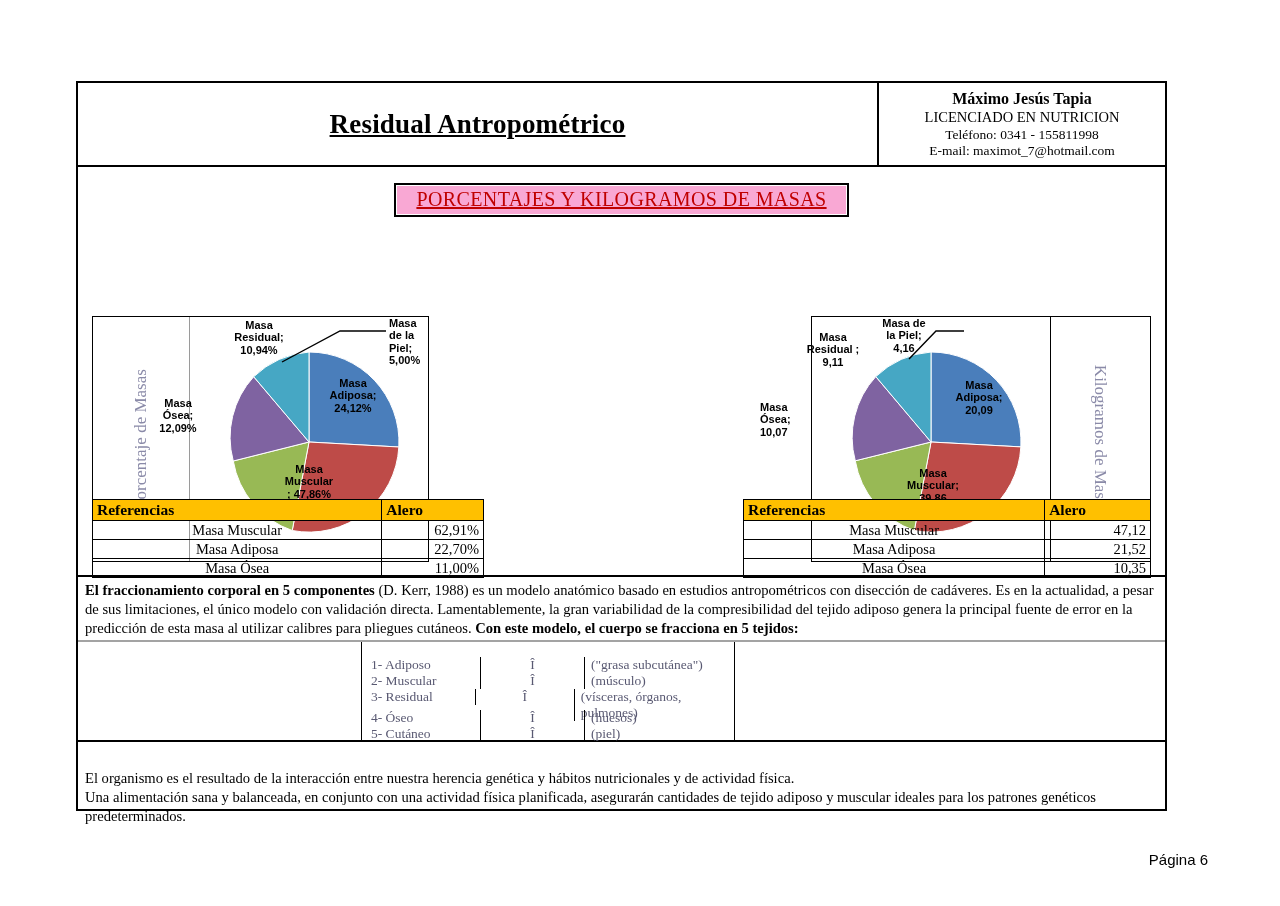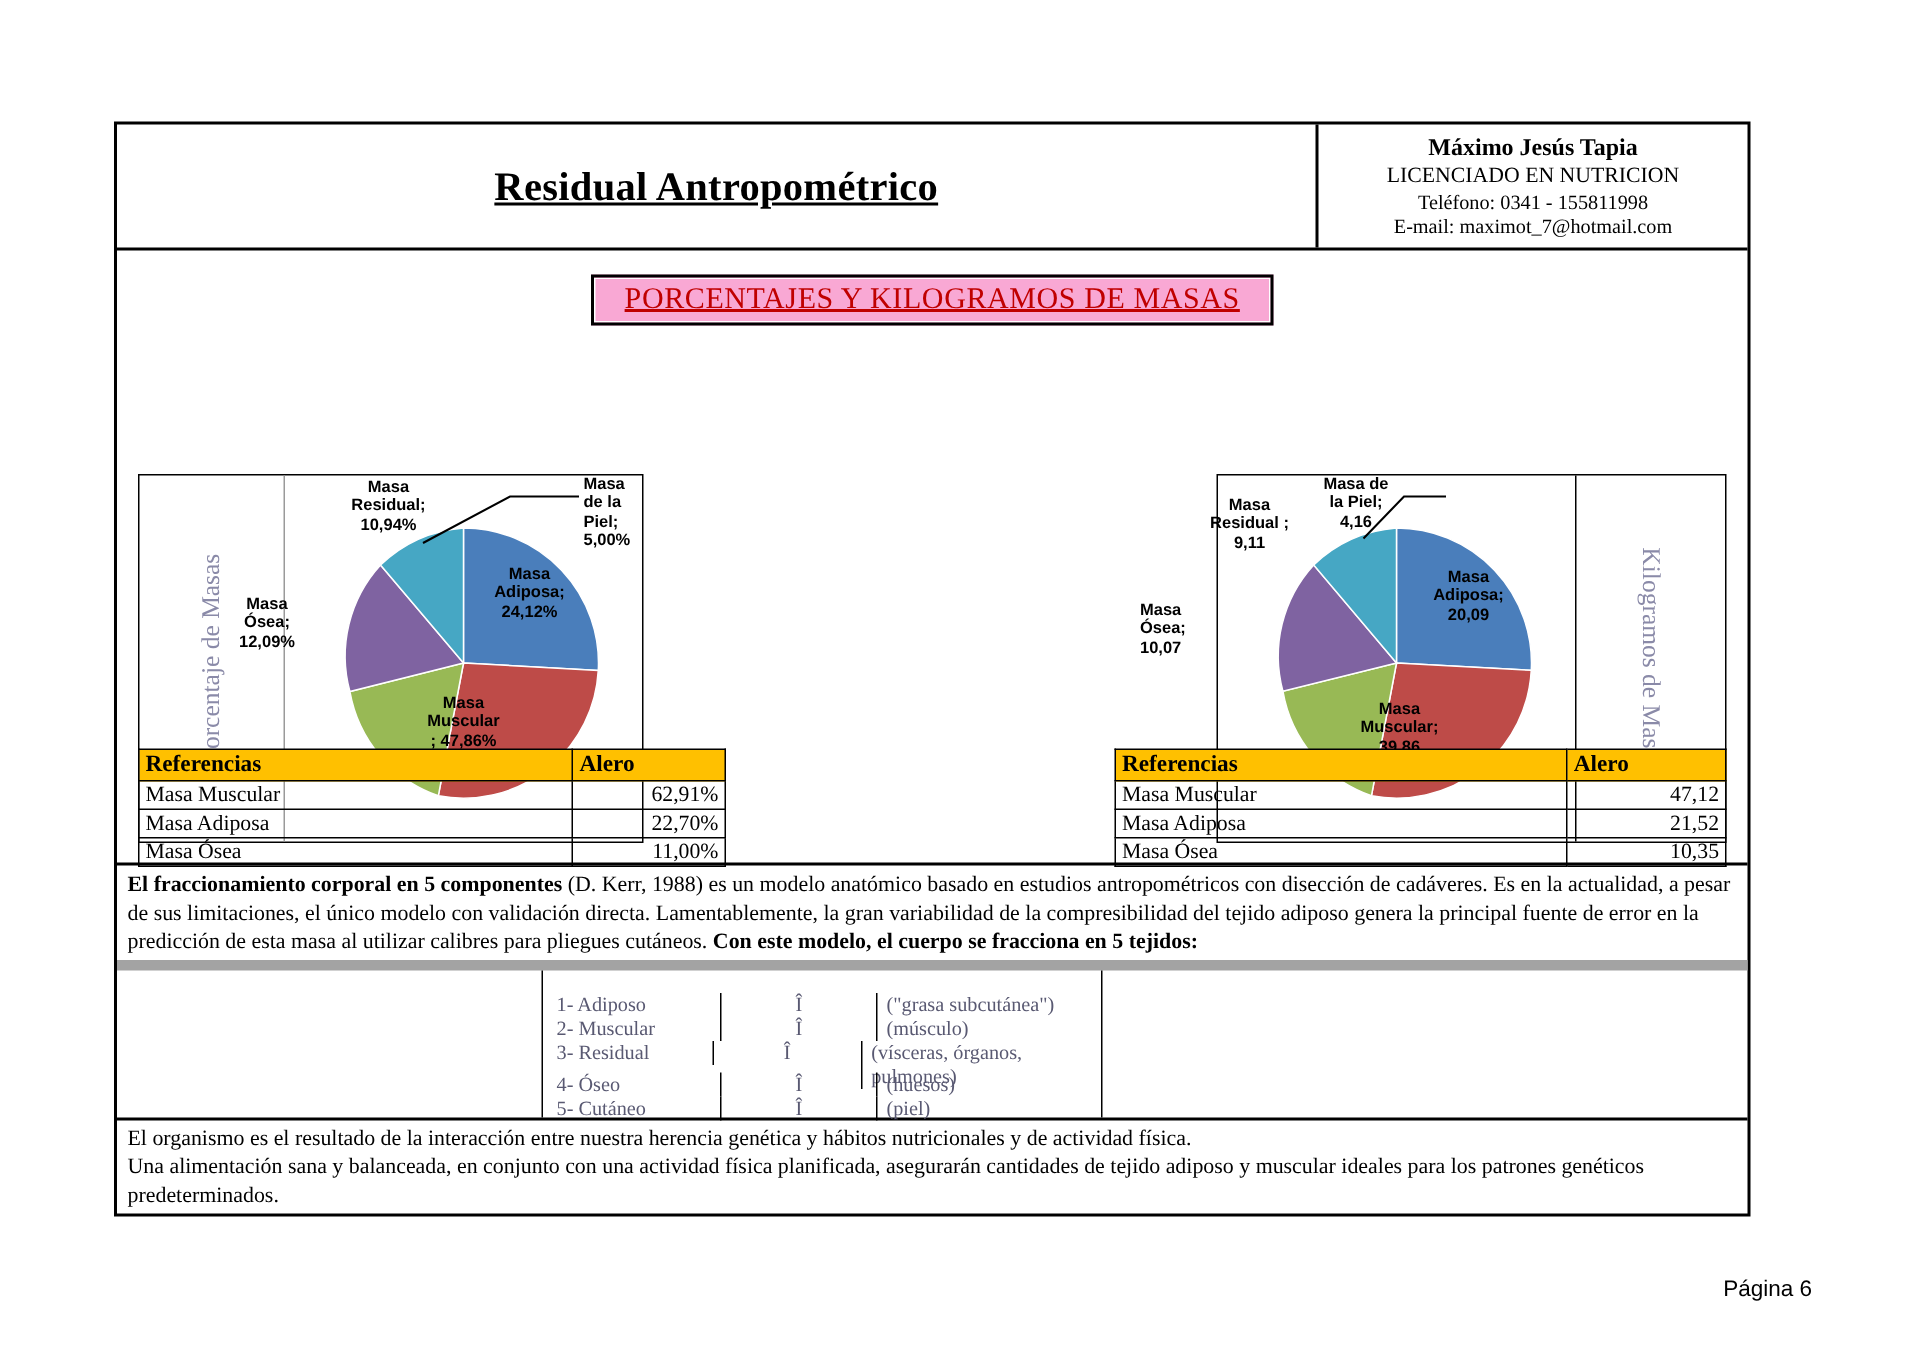--- a/index.html
+++ b/index.html
@@ -153,28 +153,28 @@
     height: 19px;
     padding: 0 4px;
   }
   table.ref th {
     background: #ffc000;
     font-weight: bold;
     text-align: left;
     font-size: 15.5px;
     height: 21px;
   }
-  table.ref td.name { }
+  table.ref td.name { text-align: center; }
   table.ref td.val  { text-align: right; }
   table.ref col.c-name { width: 74%; }
   table.ref col.c-val  { width: 26%; }
 
   
   .para-block {
-    border-bottom: 7px solid #a3a3a3;
+    border-bottom: 2px solid #a3a3a3;
     padding: 4px 7px 3px 7px;
   }
   .para {
     font-family: "Liberation Serif", serif;
     font-size: 14.6px;
     line-height: 1.29;
     color: #000;
     text-align: left;
   }
   .para b { font-weight: bold; }
@@ -199,21 +199,21 @@
   .t-desc  { flex: 1 1 auto; padding-left: 6px; }
   .tissue-row span {
     font-family: "Liberation Serif", serif;
     font-size: 13.5px;
     color: #595972;
   }
   .t-div-a { border-left: 1px solid #000; }
   .t-div-b { border-left: 1px solid #000; }
 
   
-  .closing-block { padding: 3px 7px 2px 7px; }
+  .closing-block { padding: 3px 7px 2px 7px; margin-top: 24px; }
 
   
   .footer-red {
     position: absolute;
     left: 74px; top: 818px;
     width: 780px;
   }
   .footer-red-line {
     color: #c42033;
     font-family: "Liberation Serif", serif;

